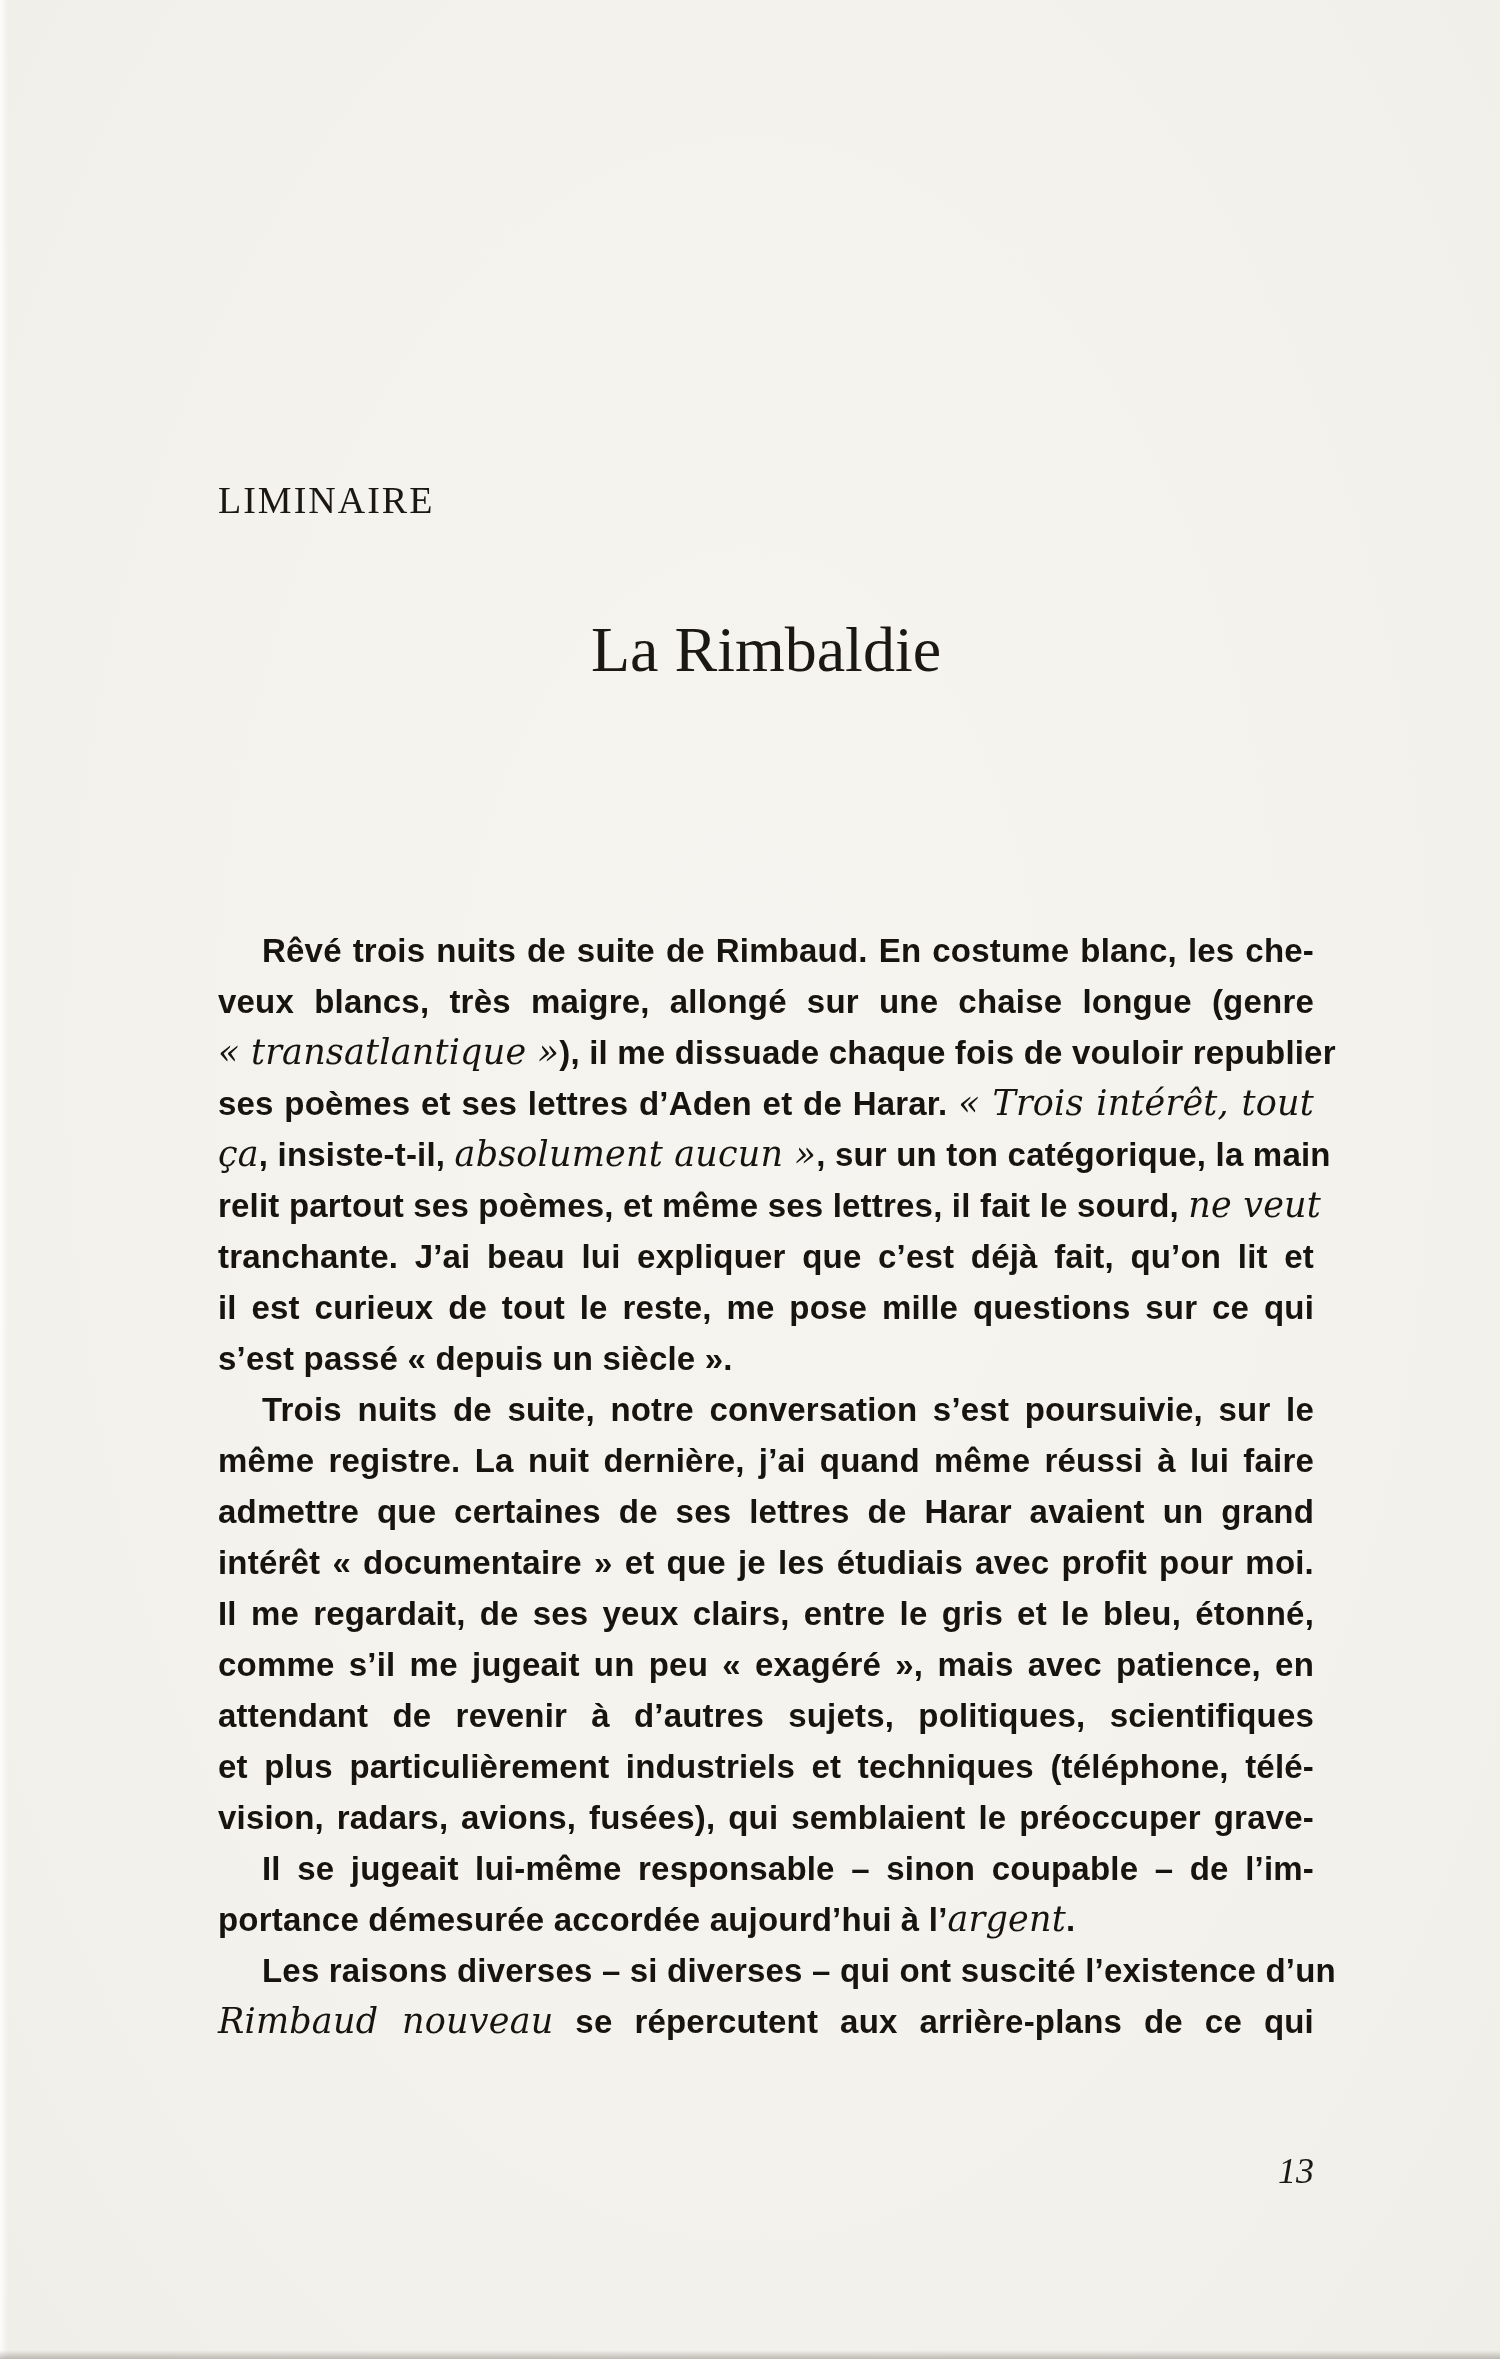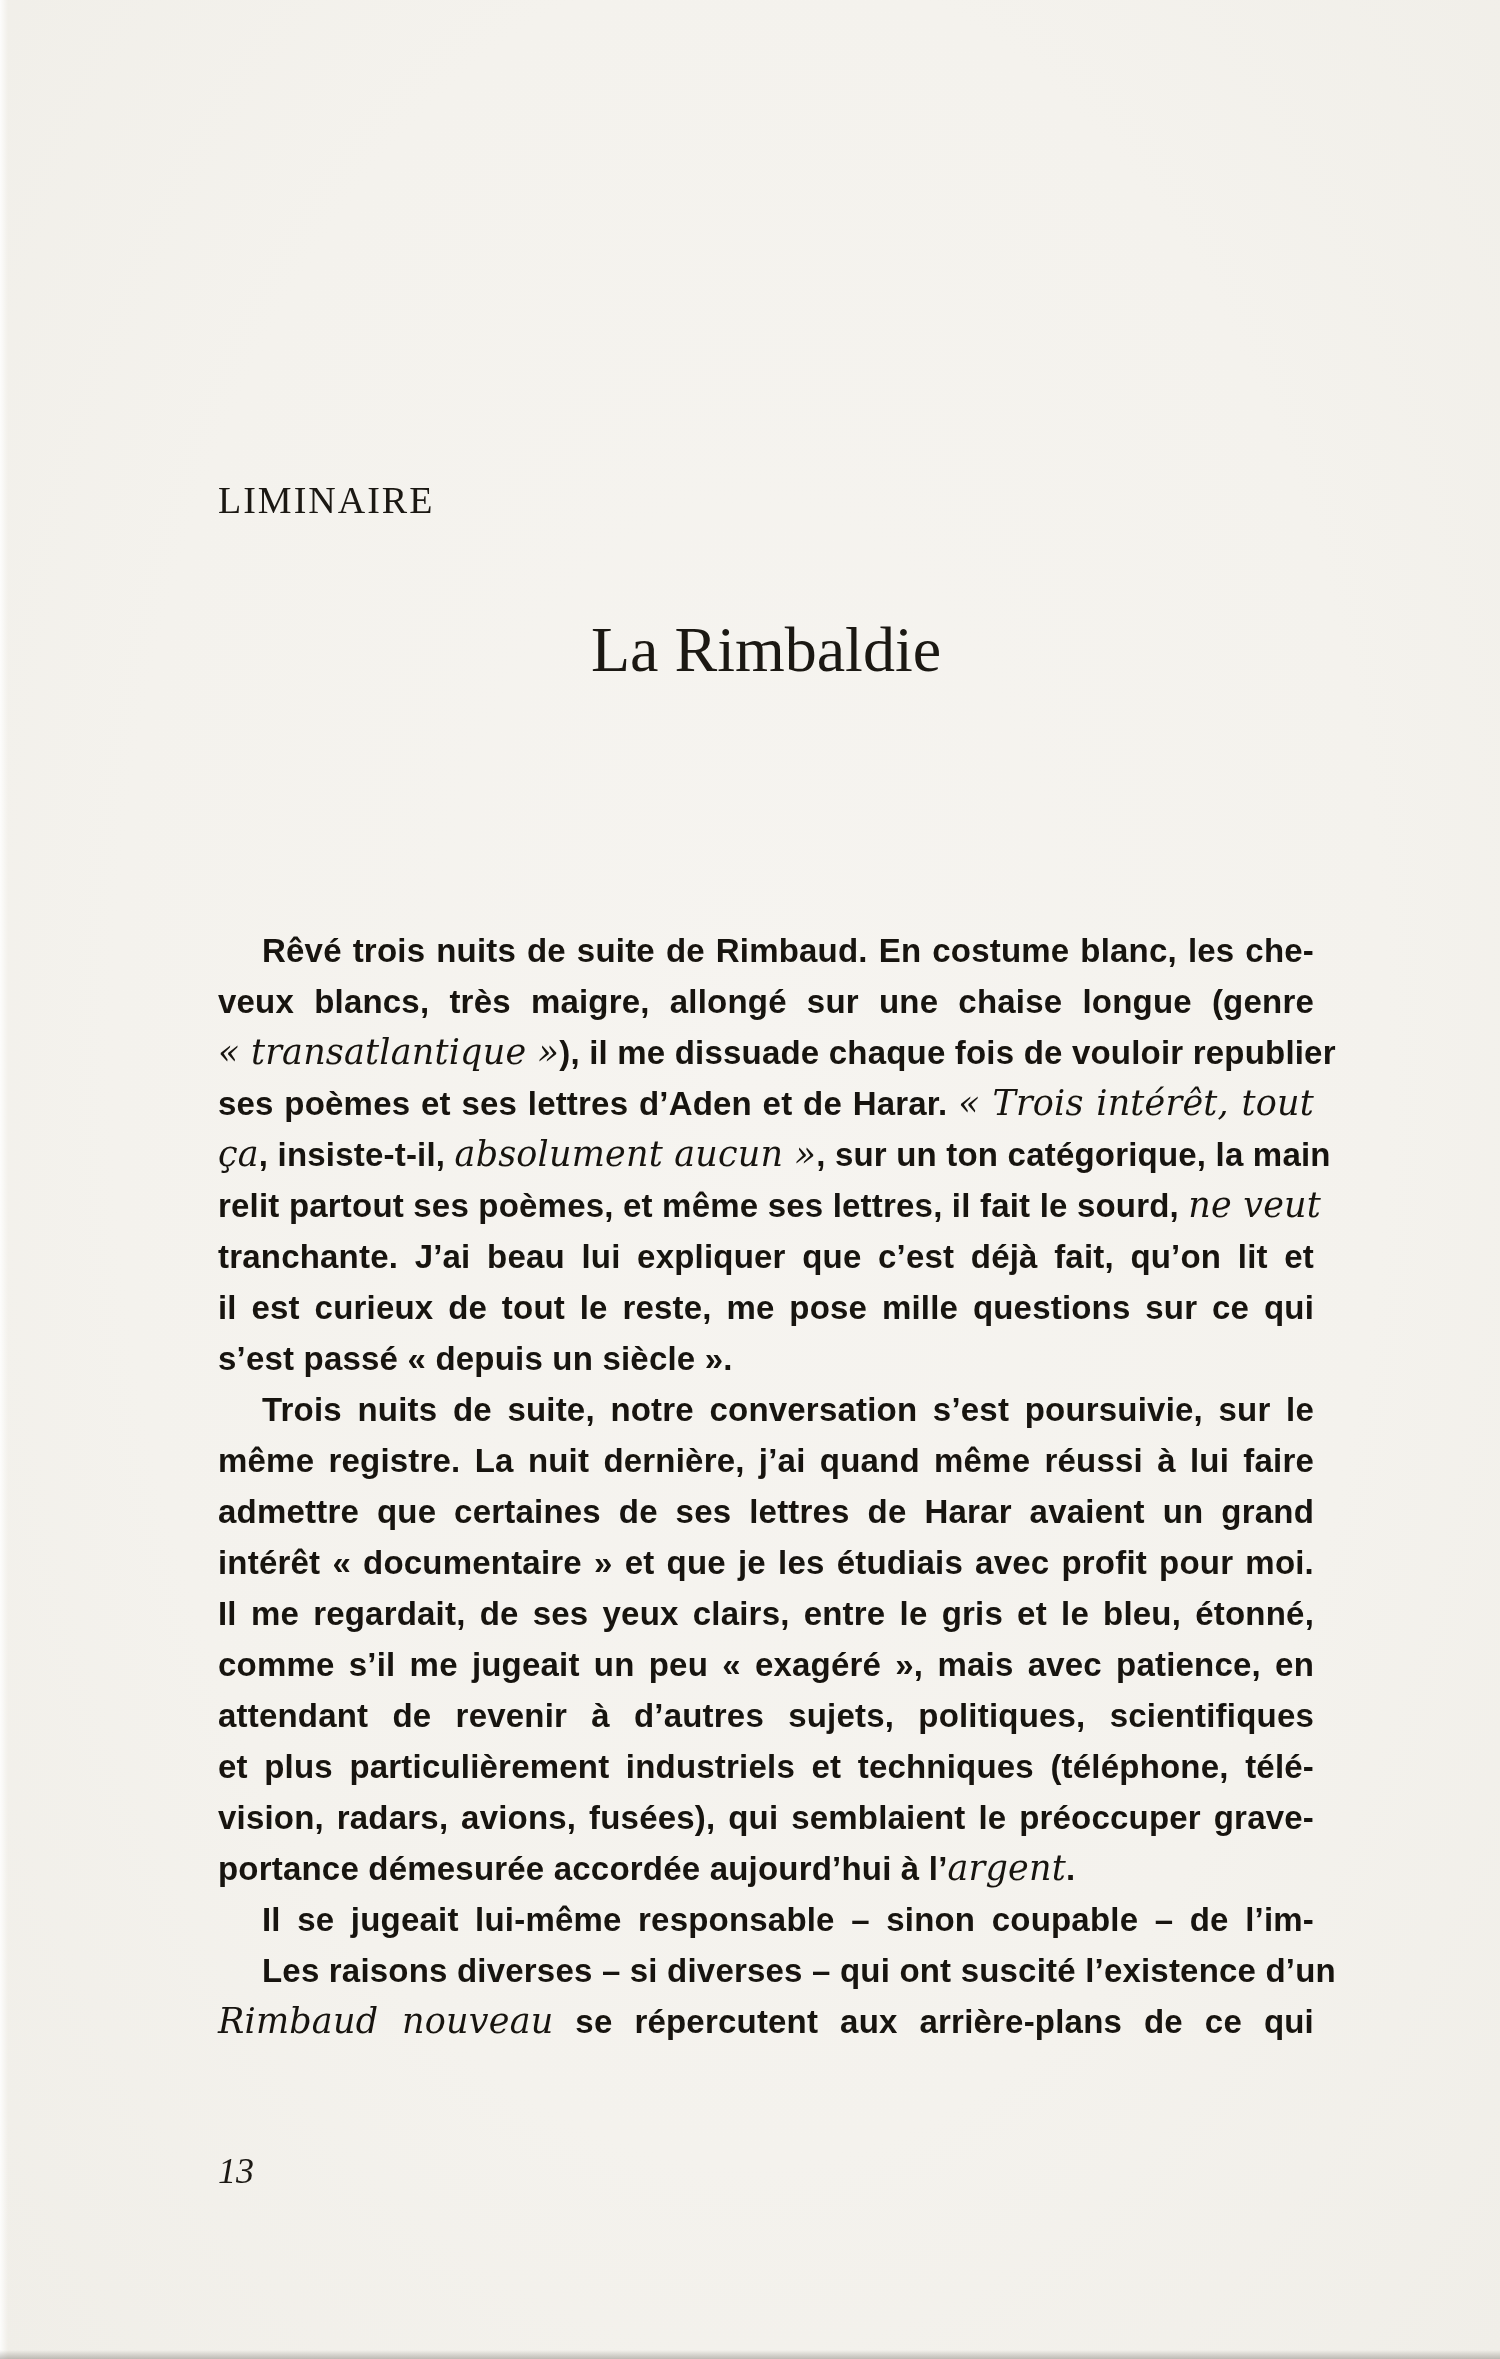--- a/index.html
+++ b/index.html
@@ -82,21 +82,21 @@
     font-style: italic;
     font-weight: 400;
     font-size: 1.06em;
   }
 
   .page-number {
     position: absolute;
     top: 2150px;
     left: 218px;
     width: 1096px;
-    text-align: left;
+    text-align: right;
     font-family: "Liberation Serif", serif;
     font-style: italic;
     font-size: 36px;
     color: #1b1813;
   }
 </style>
 </head>
 <body>
 
 <div class="page">
@@ -118,22 +118,22 @@
       <div class="body-line end"><span>s’est passé « depuis un siècle ».</span></div>
       <div class="body-line indent"><span>Trois nuits de suite, notre conversation s’est poursuivie, sur le</span></div>
       <div class="body-line"><span>même registre. La nuit dernière, j’ai quand même réussi à lui faire</span></div>
       <div class="body-line"><span>admettre que certaines de ses lettres de Harar avaient un grand</span></div>
       <div class="body-line"><span>intérêt « documentaire » et que je les étudiais avec profit pour moi.</span></div>
       <div class="body-line"><span>Il me regardait, de ses yeux clairs, entre le gris et le bleu, étonné,</span></div>
       <div class="body-line"><span>comme s’il me jugeait un peu « exagéré », mais avec patience, en</span></div>
       <div class="body-line"><span>attendant de revenir à d’autres sujets, politiques, scientifiques</span></div>
       <div class="body-line"><span>et plus particulièrement industriels et techniques (téléphone, télé-</span></div>
       <div class="body-line"><span>vision, radars, avions, fusées), qui semblaient le préoccuper grave-</span></div>
+      <div class="body-line indent"><span>Il se jugeait lui-même responsable – sinon coupable – de l’im-</span></div>
       <div class="body-line end"><span>portance démesurée accordée aujourd’hui à l’</span><span class="it">argent</span><span>.</span></div>
-      <div class="body-line indent"><span>Il se jugeait lui-même responsable – sinon coupable – de l’im-</span></div>
       <div class="body-line indent"><span>Les raisons diverses – si diverses – qui ont suscité l’existence d’un</span></div>
       <div class="body-line"><span class="it">Rimbaud nouveau</span><span> se répercutent aux arrière-plans de ce qui</span></div>
     </div>
 
   <div class="page-number">13</div>
 
   <div class="scan-bottom-edge"></div>
 </div>
 
 </body></html>

